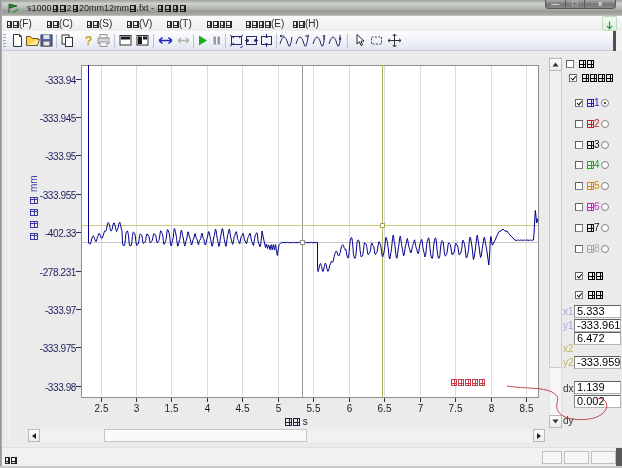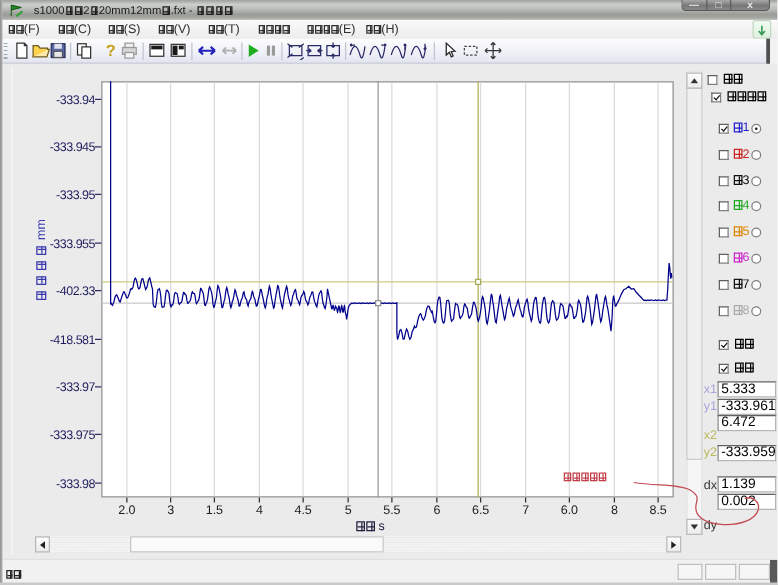--- a/index.html
+++ b/index.html
@@ -179,35 +179,35 @@
 <div class="sep" style="left:276px"></div>
 <div class="sep" style="left:347px"></div>
 
 <div class="abs" style="left:9px;top:53px;width:1px;height:390px;background:#f7f7f7"></div>
 <div class="abs" id="plot"></div>
 <div class="ylab" style="top:74.5px">-333.94</div>
 <div class="ylab" style="top:112.5px">-333.945</div>
 <div class="ylab" style="top:150.5px">-333.95</div>
 <div class="ylab" style="top:189.5px">-333.955</div>
 <div class="ylab" style="top:227.5px">-402.33</div>
-<div class="ylab" style="top:266.5px">-418.581</div>
+<div class="ylab" style="top:266.5px">-278.231</div>
 <div class="ylab" style="top:304.5px">-333.97</div>
 <div class="ylab" style="top:342.5px">-333.975</div>
 <div class="ylab" style="top:381.5px">-333.98</div>
-<div class="xlab" style="left:87.5px">2.0</div>
+<div class="xlab" style="left:87.5px">2.5</div>
 <div class="xlab" style="left:122.5px">3</div>
 <div class="xlab" style="left:157.5px">1.5</div>
 <div class="xlab" style="left:193.5px">4</div>
 <div class="xlab" style="left:228.5px">4.5</div>
 <div class="xlab" style="left:264.5px">5</div>
 <div class="xlab" style="left:299.5px">5.5</div>
 <div class="xlab" style="left:335.5px">6</div>
 <div class="xlab" style="left:370.5px">6.5</div>
 <div class="xlab" style="left:406.5px">7</div>
-<div class="xlab" style="left:441.5px">6.0</div>
+<div class="xlab" style="left:441.5px">7.5</div>
 <div class="xlab" style="left:477.5px">8</div>
 <div class="xlab" style="left:512.5px">8.5</div>
 <div class="abs" id="ytitle"><i class="cj"></i><i class="cj"></i><i class="cj"></i><i class="cj"></i> mm</div>
 <div class="abs" id="xtitle"><i class="cj"></i><i class="cj"></i> s</div>
 
 <div class="abs" id="vsb"></div>
 <div class="abs" id="vthumb"></div>
 <div class="sbtn" style="left:549px;top:58px;width:13px;height:13px">
     <svg width="7" height="5" viewBox="0 0 7 5">
       <path d="M3.5 0.5 L6.5 4.5 L0.5 4.5 Z" fill="#333"></path>

